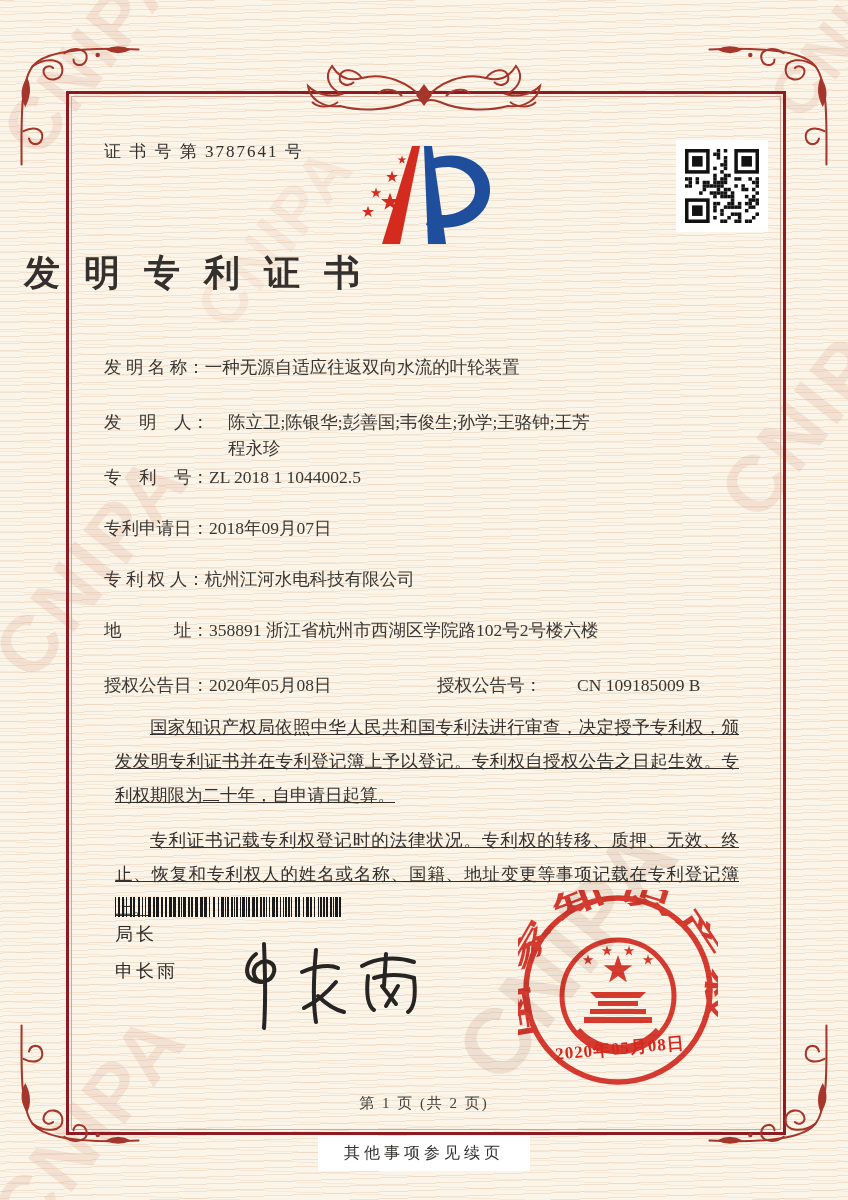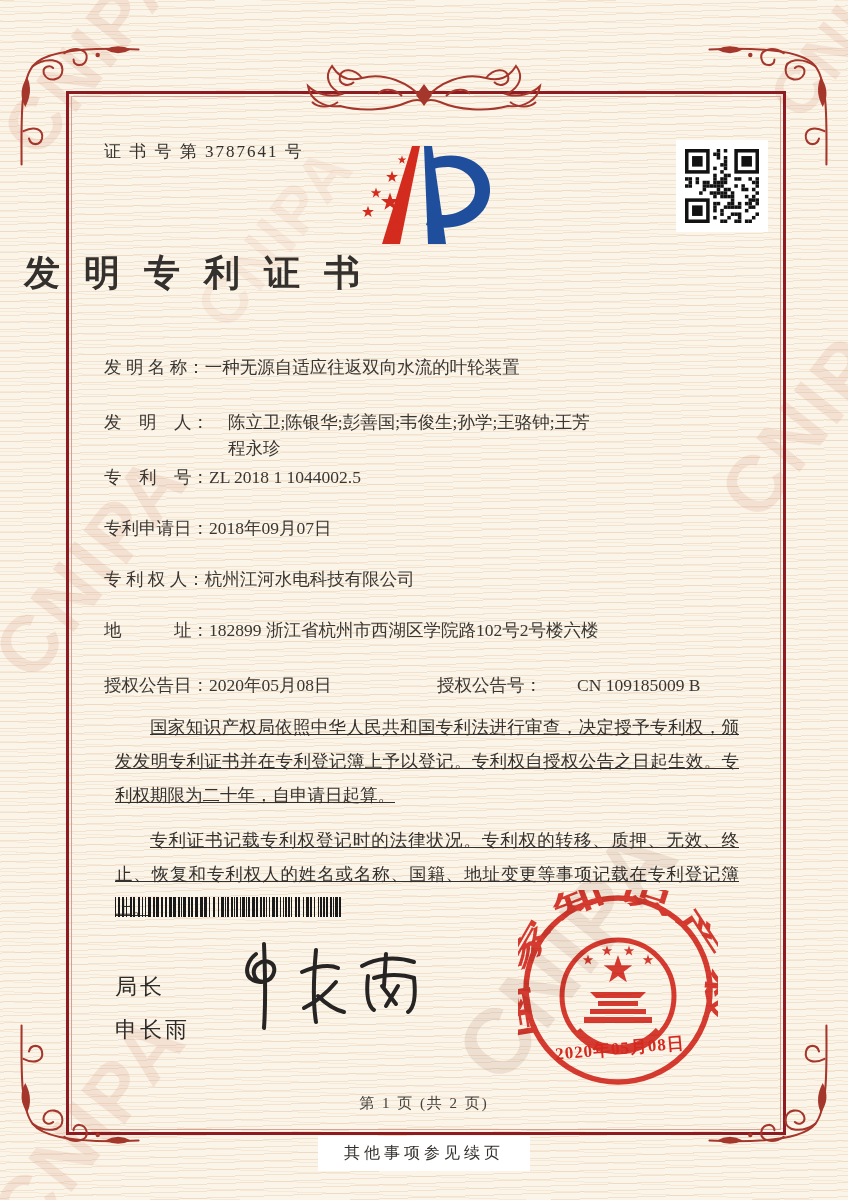--- a/index.html
+++ b/index.html
@@ -50,21 +50,21 @@
   .r-pno{top:464px;}
   .r-fdate{top:515px;}
   .r-owner{top:566px;}
   .r-addr{top:617px;}
   .r-grant{top:664px;margin-top:8px;}
   .grant2{position:absolute;left:333px;top:0;display:flex;gap:35px;}
   .paras{position:absolute;left:103px;top:699px;width:648px;font-size:17.5px;
          line-height:1.93;text-align:justify;z-index:4;color:#33302d;}
   .paras p{margin:12px;text-indent:2em;text-decoration:underline;}
   .barcode{position:absolute;left:115px;top:897px;z-index:4;}
-  .director{position:absolute;left:115px;top:972px;font-size:22px;letter-spacing:3px;z-index:4;color:#2e2b28;}
+  .director{position:absolute;left:115px;top:922px;font-size:18px;letter-spacing:3px;z-index:4;color:#2e2b28;}
   .director div{margin-bottom:13px;}
   .sig{position:absolute;left:224px;top:936px;z-index:5;}
   .seal{position:absolute;left:518px;top:890px;z-index:6;opacity:0.9;mix-blend-mode:multiply;}
   .seal-date{position:absolute;left:524px;top:1037px;width:192px;text-align:center;
              font-size:17px;font-weight:600;color:#d5281e;letter-spacing:1px;
              transform:rotate(-5deg);z-index:7;}
   .page-num{position:absolute;left:0;top:1094px;width:848px;text-align:center;
             font-size:15px;letter-spacing:2px;z-index:4;color:#44403c;}
   .cont-wrap{position:absolute;left:0;top:1136px;width:848px;text-align:center;z-index:4;}
   .cont-box{display:inline-block;background:#fff;padding:7px 26px;font-size:16px;
@@ -283,21 +283,21 @@
   <div class="frow r-fdate">
     <span class="f-label">专利申请日：</span>
     <span class="f-value">2018年09月07日</span>
   </div>
   <div class="frow r-owner">
     <span class="f-label">专 利 权 人：</span>
     <span class="f-value">杭州江河水电科技有限公司</span>
   </div>
   <div class="frow r-addr">
     <span class="f-label">地　　　址：</span>
-    <span class="f-value">182899 浙江省杭州市西湖区学院路102号2号楼六楼</span>
+    <span class="f-value">358891 浙江省杭州市西湖区学院路102号2号楼六楼</span>
   </div>
   <div class="frow r-grant">
     <span class="f-label">授权公告日：</span>
     <span>2020年05月08日</span>
     <span class="grant2">
       <span class="f-label">授权公告号：</span>
       <span>CN 109185009 B</span>
     </span>
   </div>
 

